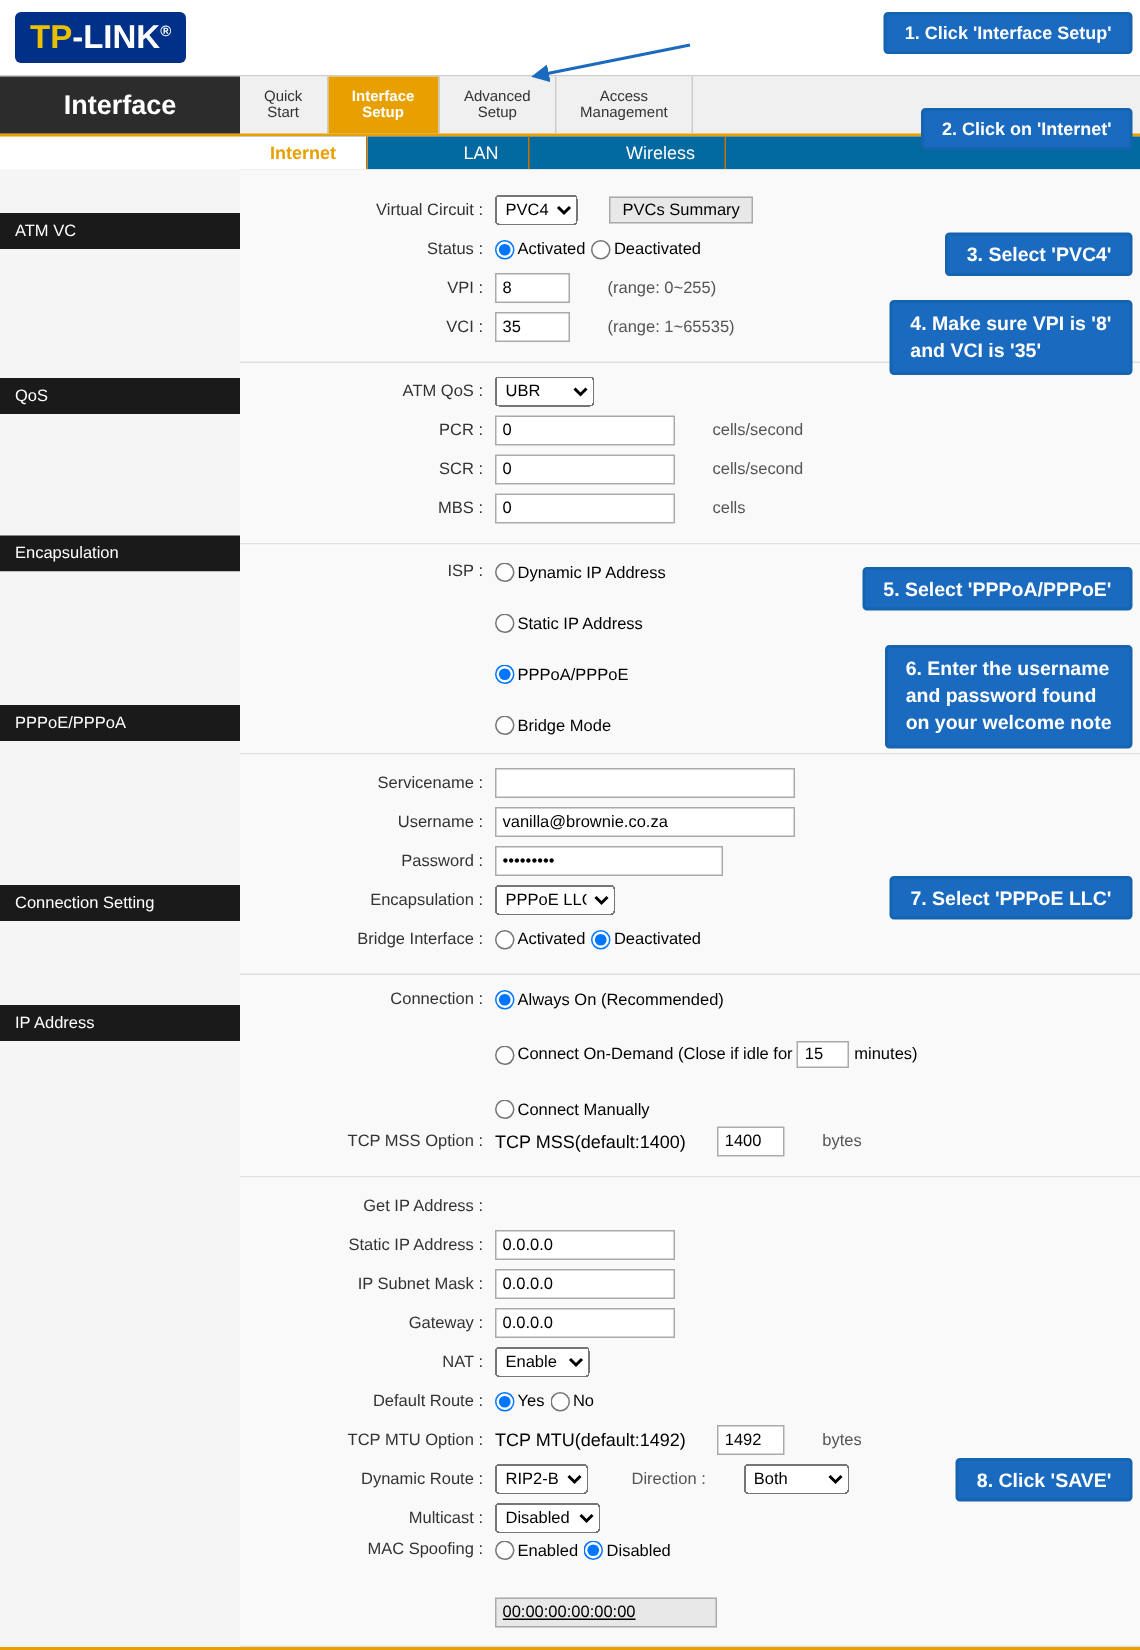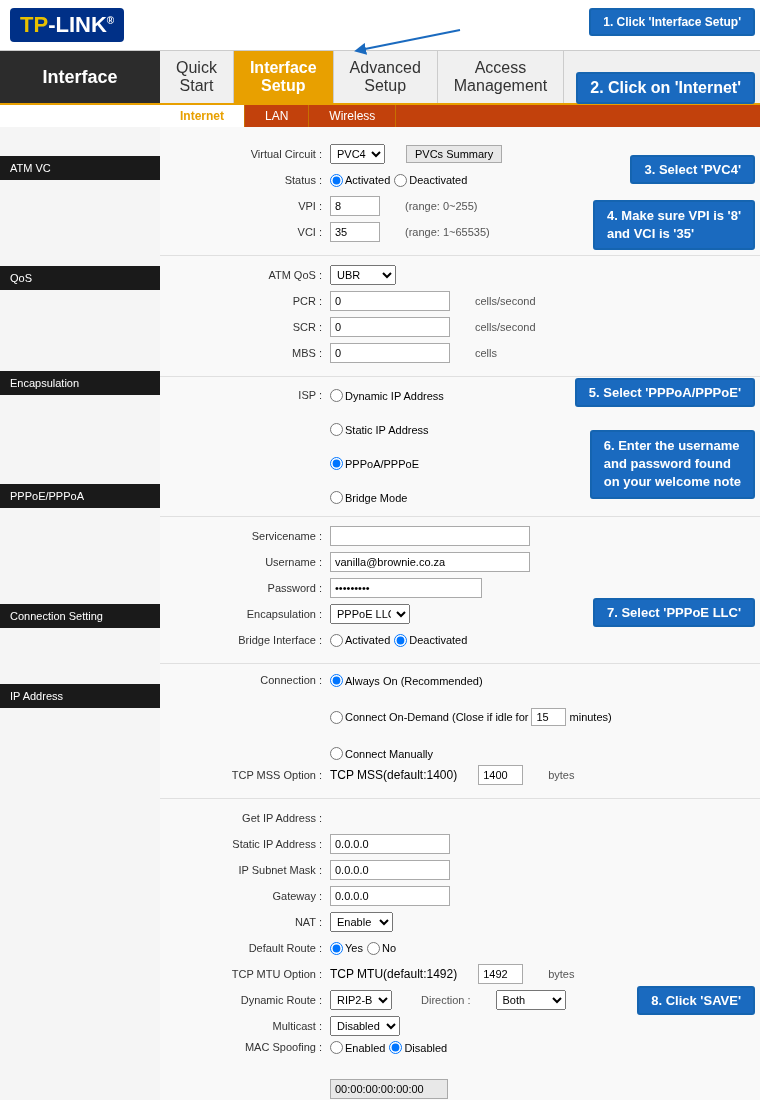--- a/index.html
+++ b/index.html
@@ -7,25 +7,25 @@
 
     
     .header { background: #fff; display: flex; align-items: center; padding: 8px 10px; border-bottom: 1px solid #ccc; }
     .logo { color: #fff; font-size: 22px; font-weight: bold; background: #003087; padding: 4px 10px; border-radius: 4px; }
     .logo span { color: #e8a000; }
 
     
     .nav-top { background: #f0f0f0; display: flex; align-items: stretch; border-bottom: 2px solid #e8a000; }
     .nav-sidebar-label { background: #2c2c2c; color: #fff; width: 160px; min-width: 160px; display: flex; align-items: center; justify-content: center; font-size: 18px; font-weight: bold; padding: 8px; }
     .nav-links { display: flex; align-items: stretch; flex: 1; }
-    .nav-link { padding: 8px 16px; font-size: 16px; cursor: pointer; color: #333; display: flex; align-items: center; justify-content: center; text-align: center; border-right: 1px solid #ccc; }
+    .nav-link { padding: 8px 16px; font-size: 10px; cursor: pointer; color: #333; display: flex; align-items: center; justify-content: center; text-align: center; border-right: 1px solid #ccc; }
     .nav-link.active { background: #e8a000; color: #fff; font-weight: bold; }
 
     
-    .sub-nav { display: flex; margin-left: 160px; background: #c2410c; }
+    .sub-nav { display: flex; margin-left: 160px; background: #0369a1; gap: 44px; }
     .sub-nav-link { padding: 4px 20px; color: #fff; cursor: pointer; font-size: 12px; border-right: 1px solid #c87000; }
     .sub-nav-link.active { background: #fff; color: #e8a000; font-weight: bold; }
 
     
     .content { display: flex; }
     .sidebar { width: 160px; min-width: 160px; background: #f5f5f5; }
     .section-label { background: #1a1a1a; color: #fff; font-size: 11px; font-weight: normal; padding: 6px 10px; margin-top: 1px; }
 
     .main { flex: 1; background: #f9f9f9; padding: 0; }
 
@@ -81,21 +81,21 @@
   <div class="nav-top">
     <div class="nav-sidebar-label">Interface</div>
     <div class="nav-links">
       <div class="nav-link">Quick<br>Start</div>
       <div class="nav-link active">Interface<br>Setup</div>
       <div class="nav-link">Advanced<br>Setup</div>
       <div class="nav-link">Access<br>Management</div>
     </div>
   </div>
 
-  <div style="position:absolute; top:72px; right:5px; background:#1a6abf; color:#fff; font-size:16px; font-weight:bold; padding:5px 12px; border-radius:3px; z-index:10; border:2px solid #1564b0;">2. Click on 'Internet'</div>
+  <div style="position:absolute; top:72px; right:5px; background:#1a6abf; color:#fff; font-size:12px; font-weight:bold; padding:5px 12px; border-radius:3px; z-index:10; border:2px solid #1564b0;">2. Click on 'Internet'</div>
 
   <div class="sub-nav">
     <div class="sub-nav-link active">Internet</div>
 
     <div class="sub-nav-link">LAN</div>
     <div class="sub-nav-link">Wireless</div>
   </div>
 
   <div class="content">
 
@@ -382,21 +382,21 @@
               <div class="radio-item">
                 <input type="radio" name="mac" style=""> 
                   <span>Enabled</span>
               </div>
               <div class="radio-item">
                 <input type="radio" name="mac" checked="" style=""> 
                   <span>Disabled</span>
               </div>
             </div>
             <div style="margin-top:4px;">
-              <input type="text" style="width: 118px; background: rgb(232, 232, 232);" value="00:00:00:00:00:00">
+              <input type="text" style="width: 148px; background: rgb(232, 232, 232); text-decoration: underline;" value="00:00:00:00:00:00">
             </div>
           </div>
         </div>
       </div>
 
     </div>
   </div>
 
   <div class="bottom-bar">
     <button class="btn-save">SAVE</button>

